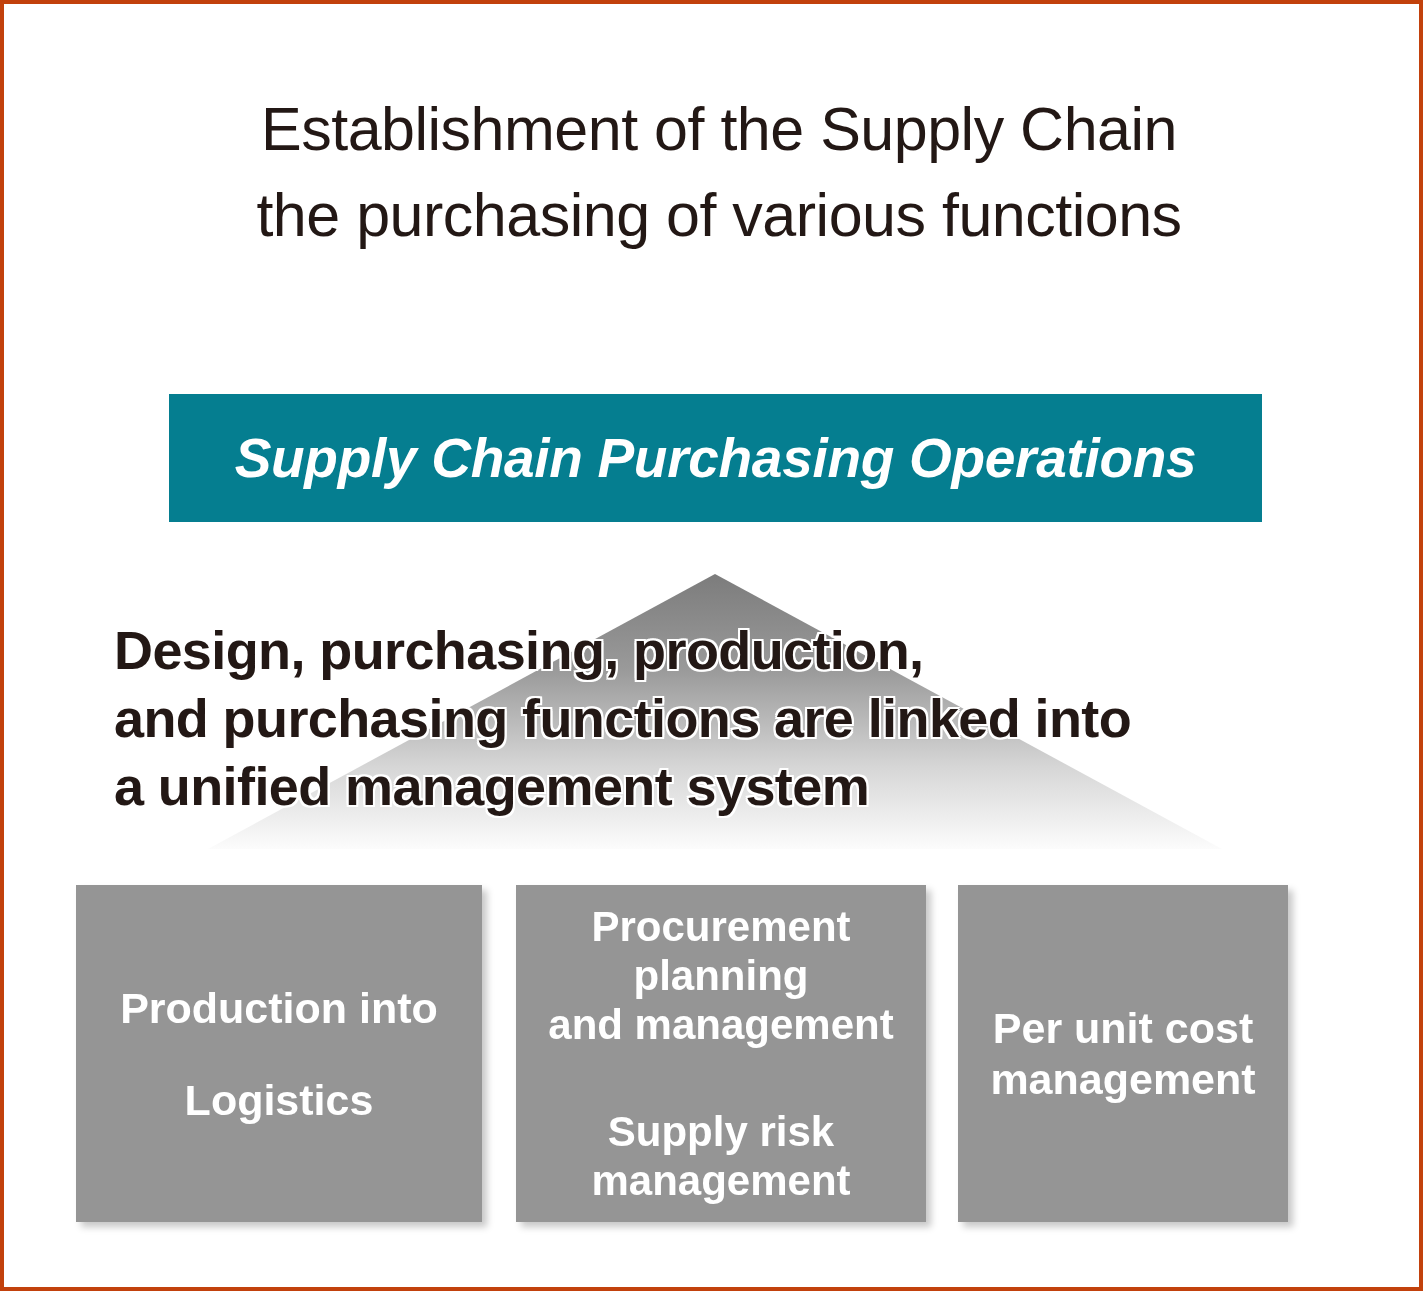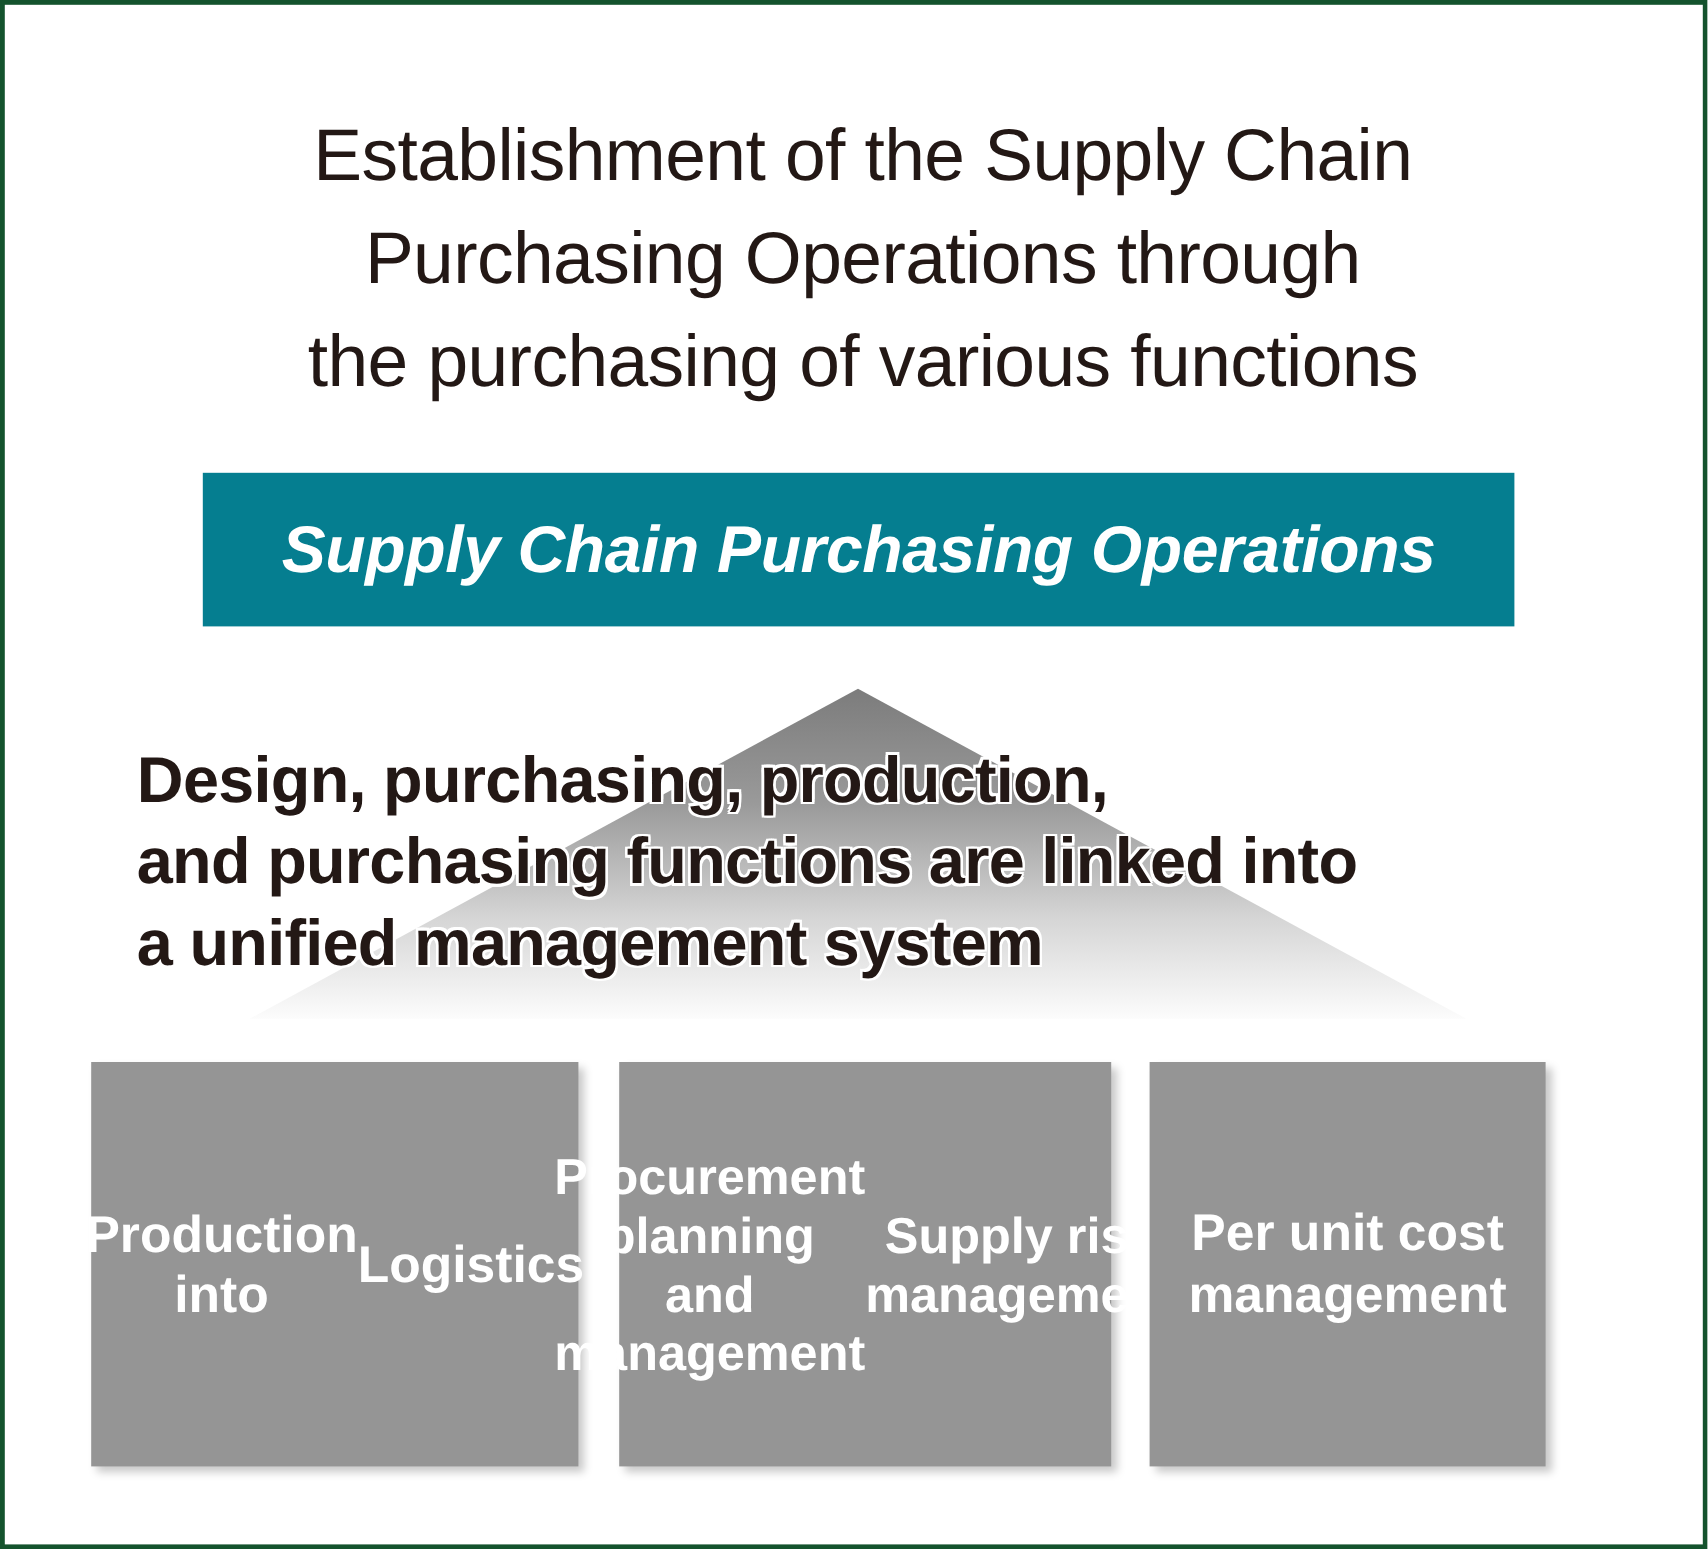--- a/index.html
+++ b/index.html
@@ -9,21 +9,21 @@
   }
   body {
     font-family: "Liberation Sans", sans-serif;
   }
   #canvas {
     position: relative;
     width: 1423px;
     height: 1291px;
     background: #ffffff;
     box-sizing: border-box;
-    border: 4px solid #14532d;
+    border: 4px solid #c2410c;
     overflow: hidden;
   }
 
   
   #title {
     position: absolute;
     left: 150px;
     top: 82px;
     width: 1130px;
     text-align: center;
@@ -93,21 +93,21 @@
   #caption .cline { display: block; }
 
   
   .gbox {
     position: absolute;
     top: 881px;
     height: 337px;
     background: #959595;
     box-shadow: 5px 5px 7px rgba(0,0,0,0.22);
     display: flex;
-    flex-direction: row;
+    flex-direction: column;
     align-items: center;
     justify-content: center;
     box-sizing: border-box;
     padding: 6px 24px;
   }
   #gbox-1 { left: 72px;  width: 406px; }
   #gbox-2 { left: 512px; width: 410px; }
   #gbox-3 { left: 954px; width: 330px; }
 
   .gbox-text {
@@ -124,21 +124,20 @@
   #gbox-2 .gbox-gap { height: 58px; }
   #gbox-3 .gbox-text { font-size: 43px; line-height: 51px; }
 </style>
 </head>
 <body>
 
 <div id="canvas">
 
   <div id="title">
     <span class="tline">Establishment of the Supply Chain</span>
-    <span class="tline">Purchasing Operations through</span>
     <span class="tline">the purchasing of various functions</span>
   </div>
 
   <div id="banner">
     <span id="banner-label">Supply Chain Purchasing Operations</span>
   </div>
 
   <div id="triangle-wrap">
     <svg width="1423" height="300" viewBox="0 0 1423 300" xmlns="http://www.w3.org/2000/svg">
       <defs>

